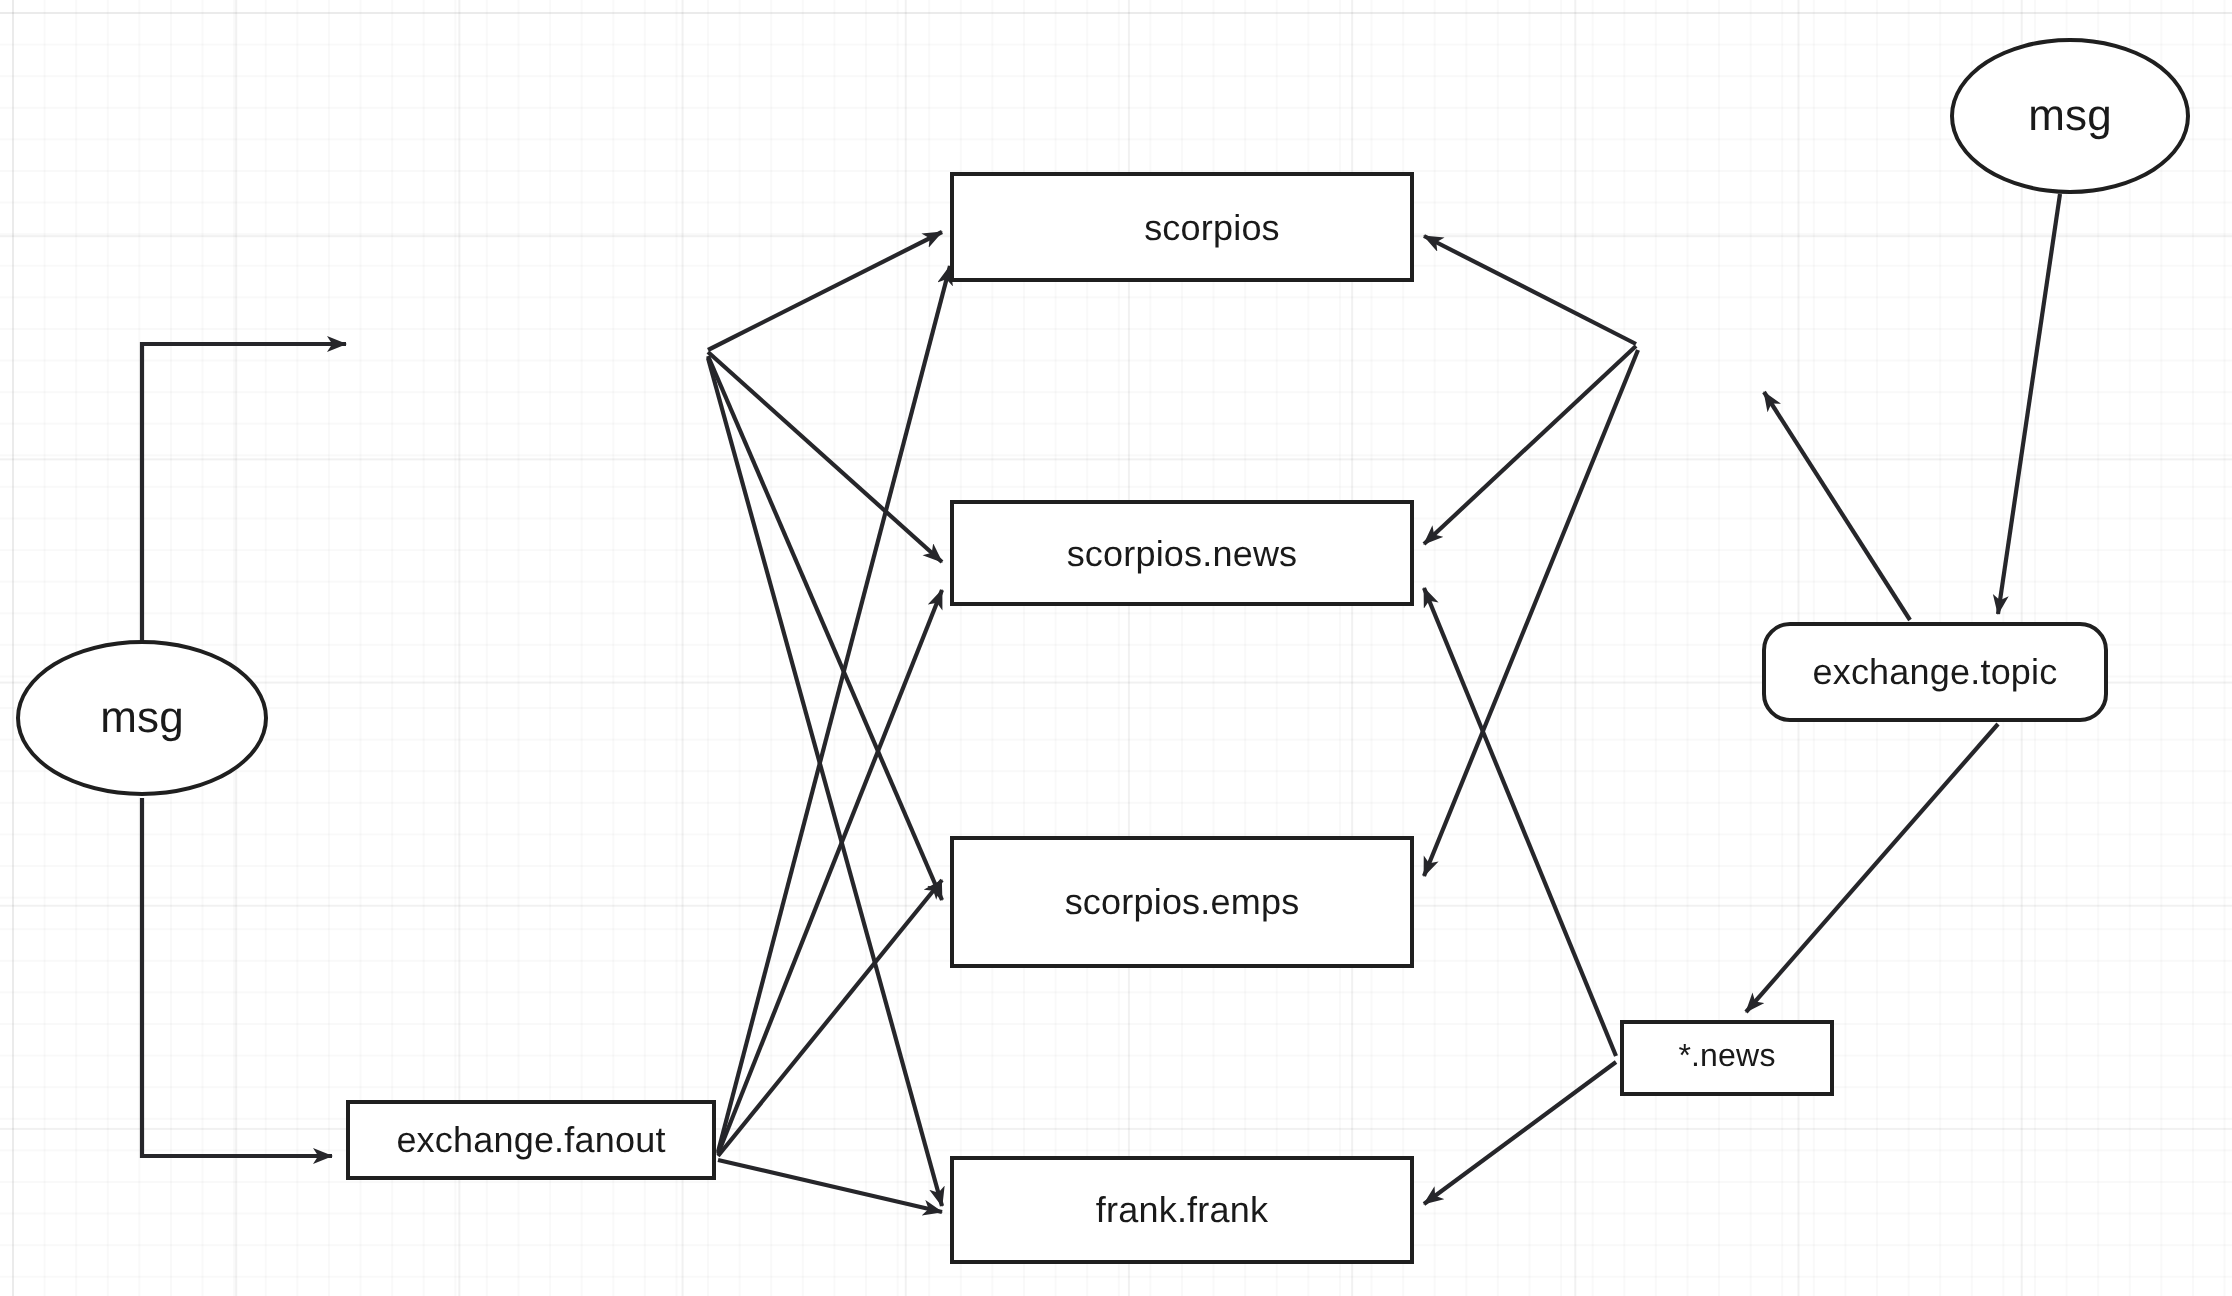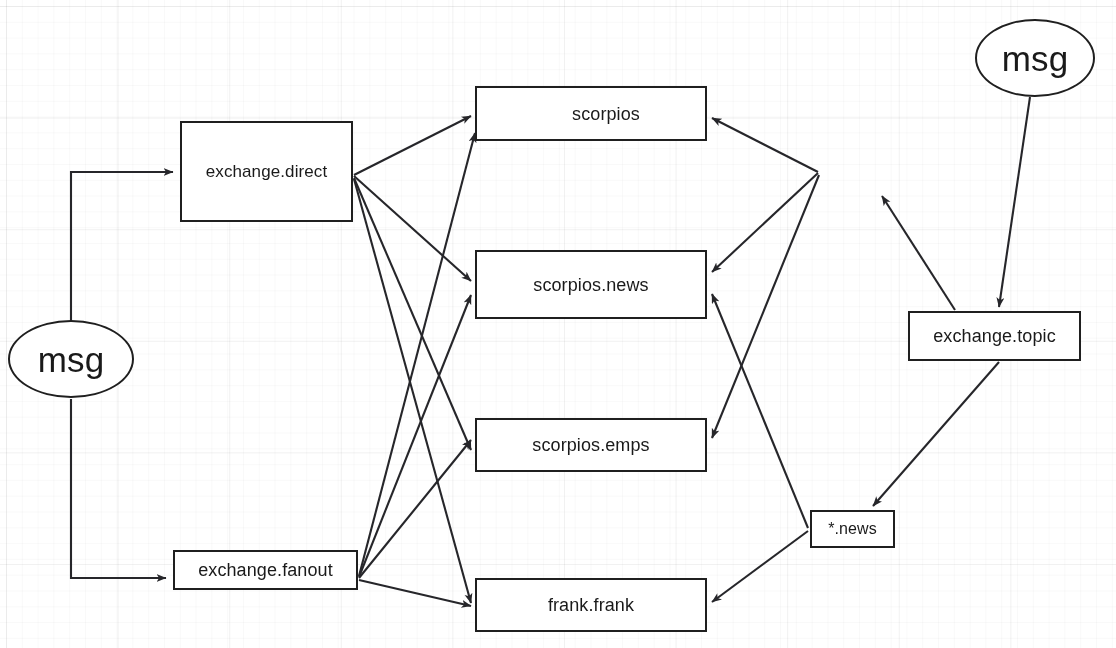--- a/index.html
+++ b/index.html
@@ -51,21 +51,21 @@
     border-radius: 50%;
   }
   .lbl {
     font-family: "Liberation Sans", sans-serif;
     line-height: 1;
     letter-spacing: 0.1px;
   }
   .sz18 { font-size: 18px; }
   .sz17 { font-size: 17px; }
   .sz16 { font-size: 16px; }
-  .sz26 { font-size: 35px; }
+  .sz26 { font-size: 22px; }
 </style>
 </head>
 <body>
 
 <div id="canvas">
 
   <svg id="edges" viewBox="0 0 1116 648" xmlns="http://www.w3.org/2000/svg">
     <defs>
       <marker id="ah" markerWidth="12" markerHeight="12" refX="9.5" refY="4" orient="auto" markerUnits="userSpaceOnUse">
         <path d="M0,0 L10,4 L0,8 L2.6,4 z" fill="#26262a"></path>
@@ -103,46 +103,43 @@
   </svg>
 
   <div class="node ellipse" style="left:8px; top:320px; width:126px; height:78px;">
     <span class="lbl sz26">msg</span>
   </div>
 
   <div class="node ellipse" style="left:975px; top:19px; width:120px; height:78px;">
     <span class="lbl sz26">msg</span>
   </div>
 
-  <div class="node rect" style="left:180px; top:121px; width:173px; height:101px;">
-    <span class="lbl sz17">exchange.direct</span>
-  </div>
 
   <div class="node rect" style="left:173px; top:550px; width:185px; height:40px;">
     <span class="lbl sz18">exchange.fanout</span>
   </div>
 
-  <div class="node rect" style="left:908px; top:311px; width:173px; height:50px;">
+  <div class="node rect" style="left:881px; top:311px; width:173px; height:50px;border-radius:14px;">
     <span class="lbl sz18">exchange.topic</span>
   </div>
 
   <div class="node rect" style="left:475px; top:86px; width:232px; height:55px;padding-left:30px;">
     <span class="lbl sz18">scorpios</span>
   </div>
 
-  <div class="node rect" style="left:475px; top:250px; width:232px; height:69px;">
+  <div class="node rect" style="left:475px; top:250px; width:232px; height:53px;">
     <span class="lbl sz18">scorpios.news</span>
   </div>
 
-  <div class="node rect" style="left:475px; top:418px; width:232px; height:54px;">
+  <div class="node rect" style="left:475px; top:418px; width:232px; height:66px;">
     <span class="lbl sz18">scorpios.emps</span>
   </div>
 
   <div class="node rect" style="left:475px; top:578px; width:232px; height:54px;">
     <span class="lbl sz18">frank.frank</span>
   </div>
 
 
-  <div class="node rect" style="left:810px; top:510px; width:85px; height:38px;">
+  <div class="node rect" style="left:810px; top:510px; width:107px; height:38px;">
     <span class="lbl sz16">*.news</span>
   </div>
 
 </div>
 
 </body></html>

